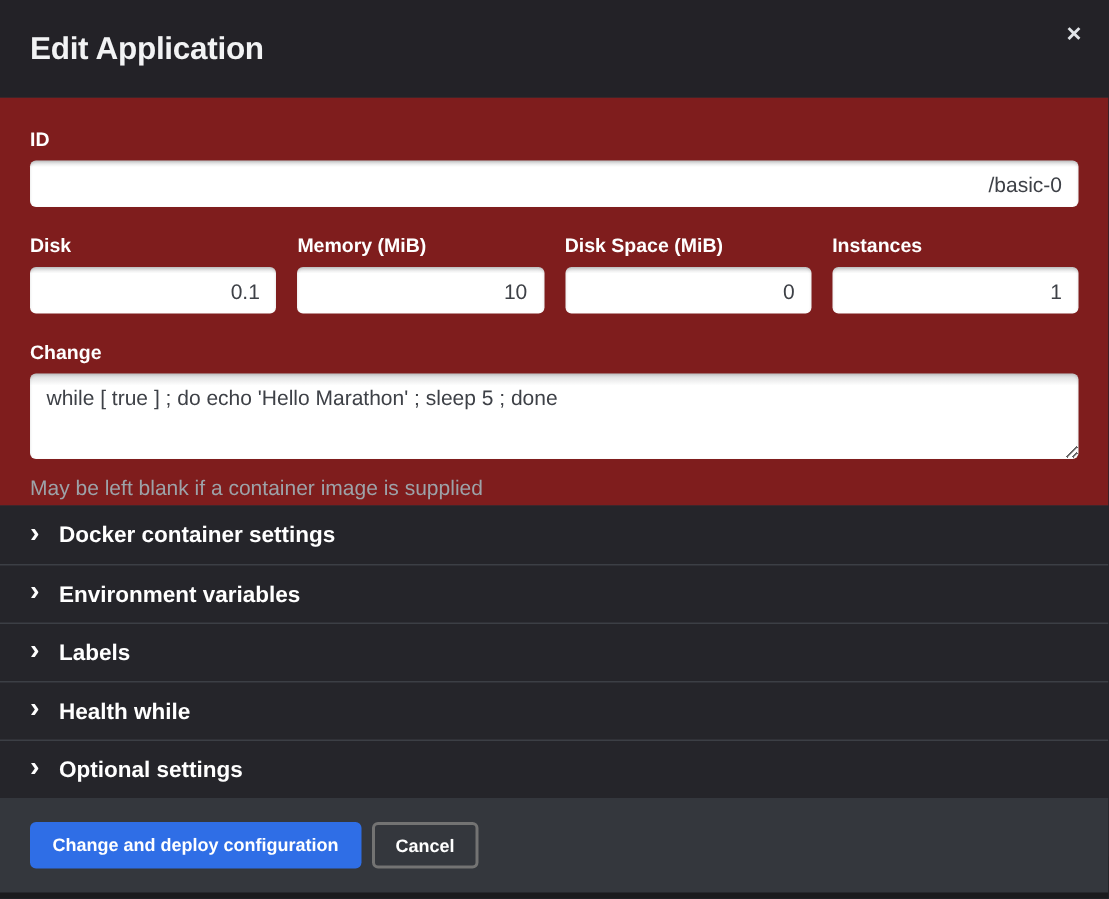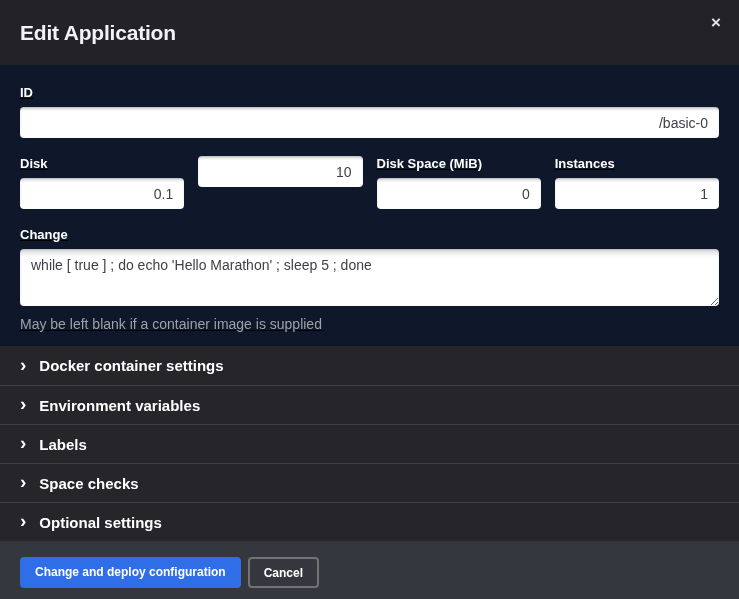--- a/index.html
+++ b/index.html
@@ -37,23 +37,22 @@
     line-height: 1;
   }
   .close-button span {
     color: #e2e5e9;
     font-size: 17px;
     font-weight: 700;
     line-height: 1;
   }
   
   .modal-body {
-    background: #0f172a;
-    padding: 20px 20px 14px 20px;
-    text-decoration: underline;
+    background: #7f1d1d;
+    padding: 20px 20px 4px 20px;
   }
   .field-label {
     display: block;
     color: #ffffff;
     font-weight: 700;
     font-size: 13px;
     margin-bottom: 7px;
   }
   .text-input, .text-area {
     width: 100%;
@@ -160,20 +159,21 @@
       <label class="field-label">ID</label>
       <input class="text-input" type="text" value="/basic-0" style="">
     </div>
 
     <div class="row-grid">
       <div class="field">
         <label class="field-label">Disk</label>
         <input class="text-input" type="text" value="0.1" style="">
       </div>
       <div class="field">
+        <label class="field-label">Memory (MiB)</label>
         <input class="text-input" type="text" value="10" style="">
       </div>
       <div class="field">
         <label class="field-label">Disk Space (MiB)</label>
         <input class="text-input" type="text" value="0" style="">
       </div>
       <div class="field">
         <label class="field-label">Instances</label>
         <input class="text-input" type="text" value="1" style="">
       </div>
@@ -199,21 +199,21 @@
       <span class="accordion-label">Environment variables</span>
     </div>
 
     <div class="accordion-row">
       <span class="chevron-icon">›</span>
       <span class="accordion-label">Labels</span>
     </div>
 
     <div class="accordion-row">
       <span class="chevron-icon">›</span>
-      <span class="accordion-label">Space checks</span>
+      <span class="accordion-label">Health while</span>
     </div>
 
     <div class="accordion-row">
       <span class="chevron-icon">›</span>
       <span class="accordion-label">Optional settings</span>
     </div>
 
   </div>
 
   <div class="modal-footer">

